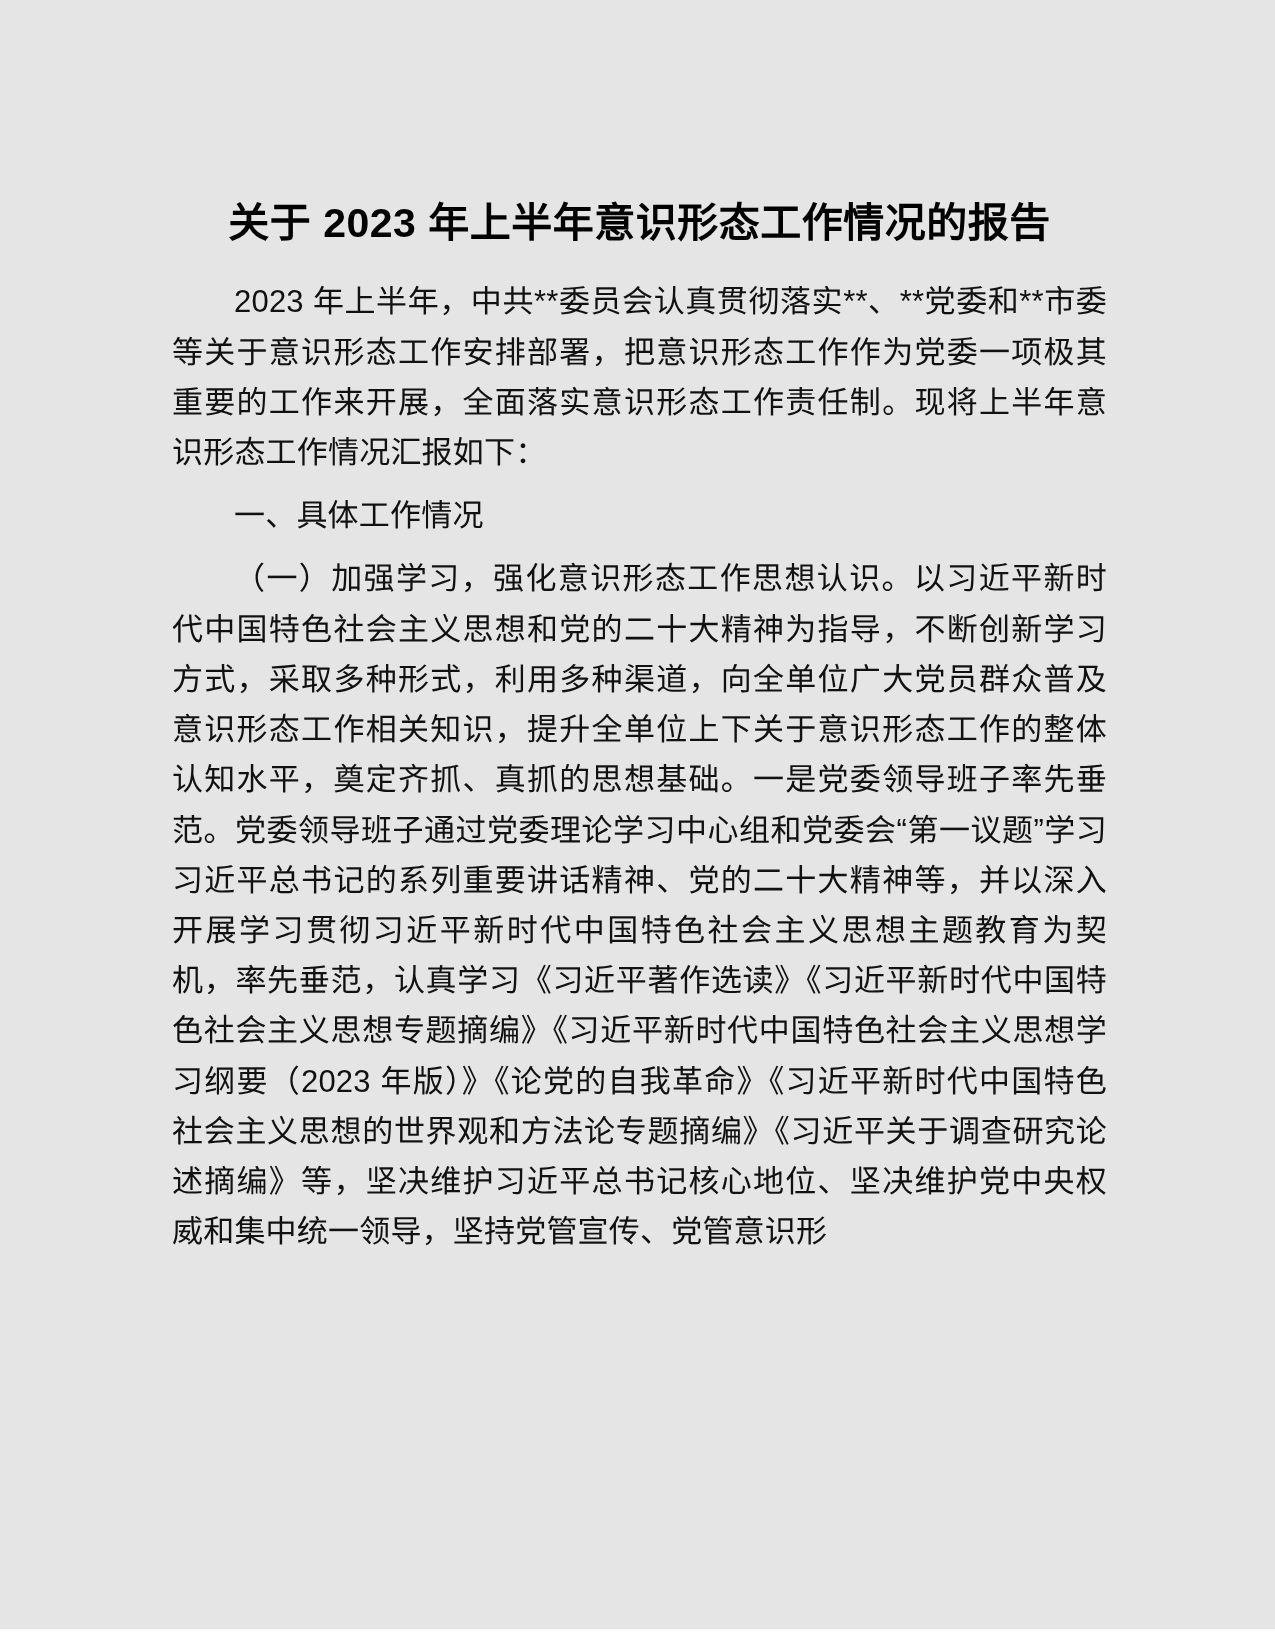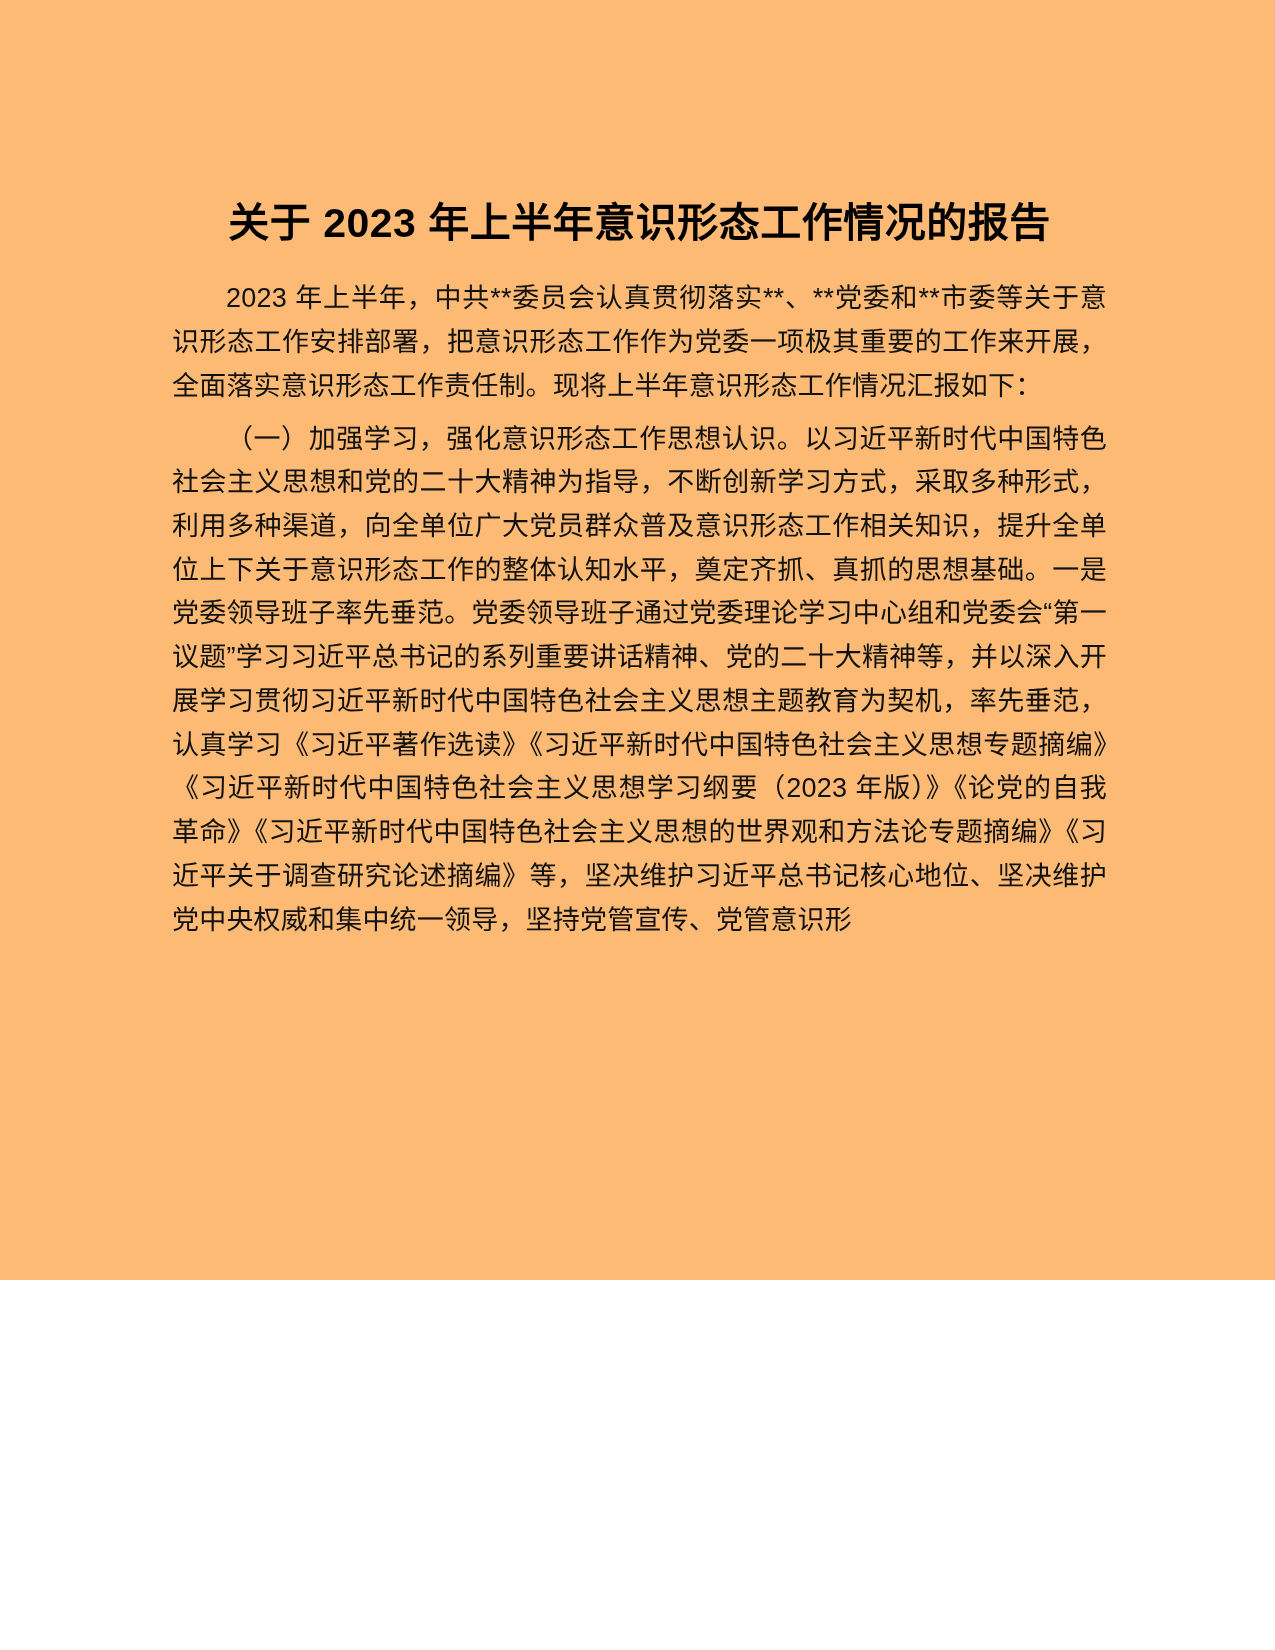--- a/index.html
+++ b/index.html
@@ -10,37 +10,37 @@
   }
   body {
     width: 1275px;
     height: 1650px;
     font-family: "Liberation Sans", "DejaVu Sans", sans-serif;
     color: #000000;
     overflow: hidden;
   }
   .page {
     width: 1275px;
-    height: 1280px;
+    height: 1629px;
     box-sizing: border-box;
     padding: 196px 168px 60px 172px;
-    background: #fdba74;
+    background: #e5e5e5;
     position: relative;
   }
   .doc-title {
     font-size: 41px;
     font-weight: bold;
     line-height: 1.35;
     letter-spacing: 0.5px;
     text-align: center;
     margin: 0 0 26px 0;
     color: #000000;
   }
   .para {
-    font-size: 27px;
+    font-size: 31px;
     line-height: 1.62;
     letter-spacing: 0.2px;
     text-align: justify;
     text-justify: inter-ideograph;
     margin: 0 0 9px 0;
     text-indent: 2em;
     color: #111111;
   }
   .para.section-heading {
     margin-top: 13px;
@@ -51,15 +51,16 @@
   }
 </style>
 </head>
 <body>
 
 <div class="page">
   <h1 class="doc-title">关于 2023 年上半年意识形态工作情况的报告</h1>
 
   <p class="para">2023 年上半年，中共**委员会认真贯彻落实**、**党委和**市委等关于意识形态工作安排部署，把意识形态工作作为党委一项极其重要的工作来开展，全面落实意识形态工作责任制。现将上半年意识形态工作情况汇报如下：</p>
 
+  <p class="para section-heading">一、具体工作情况</p>
 
   <p class="para last">（一）加强学习，强化意识形态工作思想认识。以习近平新时代中国特色社会主义思想和党的二十大精神为指导，不断创新学习方式，采取多种形式，利用多种渠道，向全单位广大党员群众普及意识形态工作相关知识，提升全单位上下关于意识形态工作的整体认知水平，奠定齐抓、真抓的思想基础。一是党委领导班子率先垂范。党委领导班子通过党委理论学习中心组和党委会“第一议题”学习习近平总书记的系列重要讲话精神、党的二十大精神等，并以深入开展学习贯彻习近平新时代中国特色社会主义思想主题教育为契机，率先垂范，认真学习《习近平著作选读》《习近平新时代中国特色社会主义思想专题摘编》《习近平新时代中国特色社会主义思想学习纲要（2023 年版）》《论党的自我革命》《习近平新时代中国特色社会主义思想的世界观和方法论专题摘编》《习近平关于调查研究论述摘编》等，坚决维护习近平总书记核心地位、坚决维护党中央权威和集中统一领导，坚持党管宣传、党管意识形</p>
 </div>
 
 </body></html>

